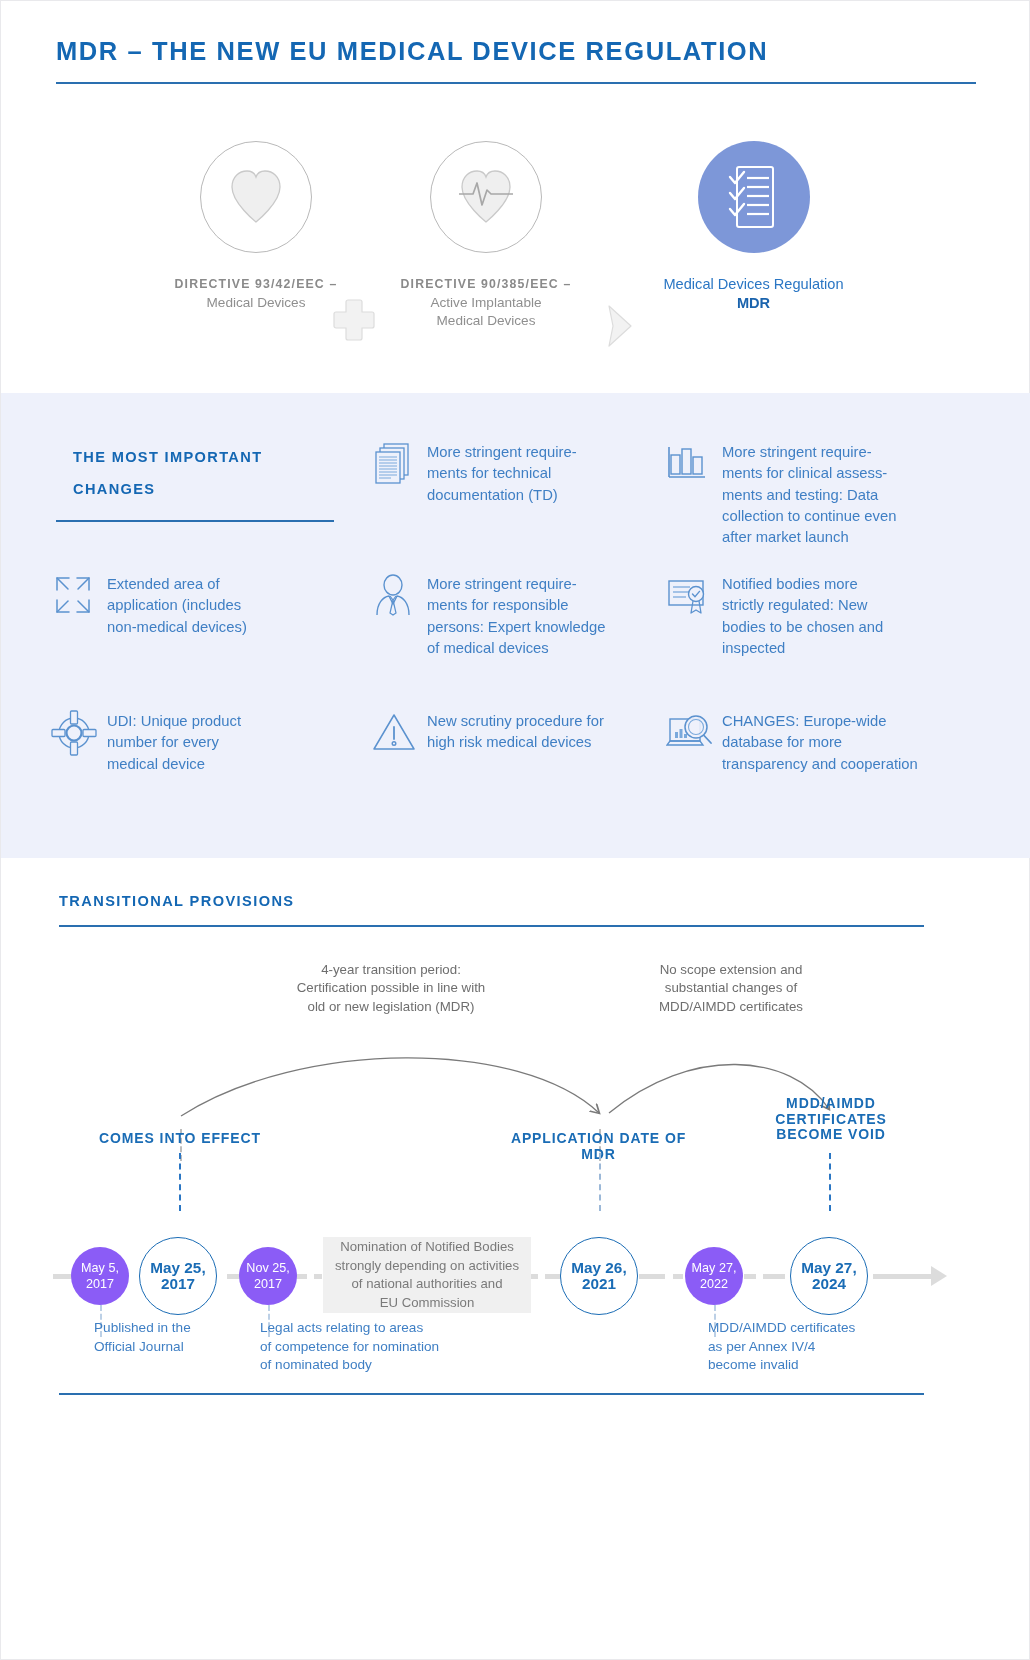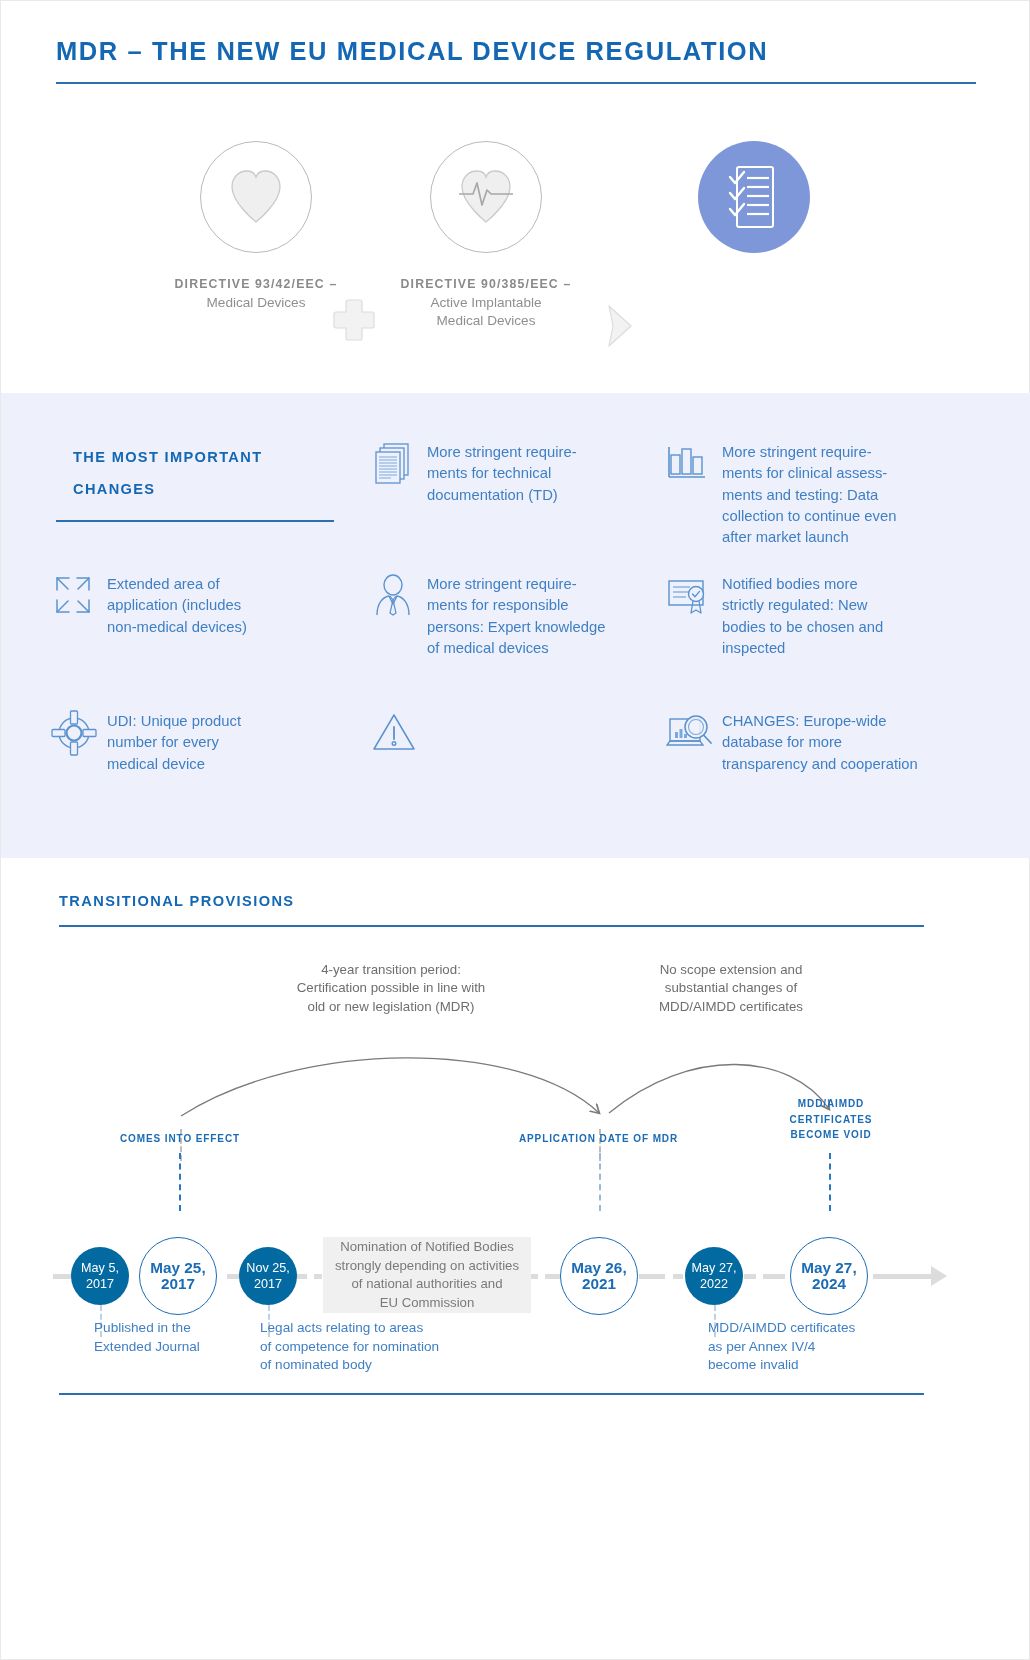--- a/index.html
+++ b/index.html
@@ -65,33 +65,33 @@
   
   .tp{position:absolute;left:0;top:880px;width:1030px;height:600px;}
   .tp-title{
     position:absolute;left:58px;top:12px;font-size:14.6px;font-weight:bold;
     letter-spacing:1.4px;color:#1467b3;
   }
   .tp-rule{position:absolute;left:58px;top:44px;width:865px;height:2px;background:#2a6fb0;}
 
   .note{position:absolute;text-align:center;font-size:13.3px;line-height:18.3px;color:#6e6e6e;}
 
-  .kickr{position:absolute;font-size:10px;font-weight:bold;letter-spacing:0.9px;
+  .kickr{position:absolute;font-size:14px;font-weight:bold;letter-spacing:0.9px;
          color:#1a6cb5;text-align:center;line-height:15.5px;}
 
   .tl{position:absolute;left:0;top:345px;width:1030px;height:100px;}
   .tl-line{position:absolute;top:48px;height:5px;background:#dcdcdc;}
   .tl-arrow{
     position:absolute;top:40px;left:930px;width:0;height:0;
     border-top:10px solid transparent;border-bottom:10px solid transparent;
     border-left:16px solid #dcdcdc;
   }
   .node{position:absolute;border-radius:50%;display:flex;align-items:center;
         justify-content:center;text-align:center;line-height:16.5px;box-sizing:border-box;}
-  .node.solid{background:#0369a1;color:#ffffff;font-size:12.6px;}
+  .node.solid{background:#8b5cf6;color:#ffffff;font-size:12.6px;}
   .node.ring{background:#ffffff;border:1.6px solid #1a6cb5;color:#1a6cb5;
              font-size:15.3px;font-weight:bold;}
 
   .boxnote{
     position:absolute;background:#f0f0f0;color:#7a7a7a;font-size:13.2px;
     line-height:18.5px;text-align:center;display:flex;align-items:center;
     justify-content:center;padding:10px 12px;box-sizing:border-box;
   }
   .below{position:absolute;font-size:13.6px;line-height:18.6px;color:#3f7fc4;}
 
@@ -167,20 +167,24 @@
           <rect x="12" y="3" width="36" height="60" rx="2" fill="none" stroke="#ffffff" stroke-width="2"></rect>
           <path d="M5 13 l5 6 l9 -11" fill="none" stroke="#ffffff" stroke-width="2.4" stroke-linecap="round" stroke-linejoin="round"></path>
           <path d="M5 29 l5 6 l9 -11" fill="none" stroke="#ffffff" stroke-width="2.4" stroke-linecap="round" stroke-linejoin="round"></path>
           <path d="M5 45 l5 6 l9 -11" fill="none" stroke="#ffffff" stroke-width="2.4" stroke-linecap="round" stroke-linejoin="round"></path>
           <line x1="22" y1="14" x2="44" y2="14" stroke="#ffffff" stroke-width="2.2"></line>
           <line x1="22" y1="23" x2="44" y2="23" stroke="#ffffff" stroke-width="2.2"></line>
           <line x1="22" y1="32" x2="44" y2="32" stroke="#ffffff" stroke-width="2.2"></line>
           <line x1="22" y1="41" x2="44" y2="41" stroke="#ffffff" stroke-width="2.2"></line>
           <line x1="22" y1="50" x2="44" y2="50" stroke="#ffffff" stroke-width="2.2"></line>
         </svg>
+      </div>
+      <div class="cap cap-blue">
+        <div class="l1">Medical Devices Regulation</div>
+        <div class="l2">MDR</div>
       </div>
     </div>
   </div>
 
   <div class="panel">
 
     <div class="ch-head">
       <div class="t">THE MOST IMPORTANT</div>
       <div class="t">CHANGES</div>
       <div class="rule"></div>
@@ -300,20 +304,22 @@
     </div>
 
     <div class="item" style="left:370px;top:317px;width:280px;">
       <span class="ico">
         <svg width="46" height="44" viewBox="0 0 46 44">
           <path d="M23 5 L43 39 L3 39 Z" fill="none" stroke="#5b92cf" stroke-width="1.5" stroke-linejoin="round"></path>
           <line x1="23" y1="17" x2="23" y2="29" stroke="#5b92cf" stroke-width="1.8" stroke-linecap="round"></line>
           <circle cx="23" cy="33.5" r="1.8" fill="none" stroke="#5b92cf" stroke-width="1.4"></circle>
         </svg>
       </span>
+      <span class="txt" style="white-space:pre-line">New scrutiny procedure for
+high risk medical devices</span>
     </div>
 
     <div class="item" style="left:665px;top:317px;width:300px;">
       <span class="ico">
         <svg width="48" height="44" viewBox="0 0 48 44">
           <rect x="4" y="9" width="30" height="22" fill="none" stroke="#5b92cf" stroke-width="1.4"></rect>
           <path d="M1 35 L37 35 L34 31 L4 31 Z" fill="none" stroke="#5b92cf" stroke-width="1.3"></path>
           <g fill="#7aa9dc">
             <rect x="9" y="22" width="3" height="6"></rect>
               <rect x="13.5" y="19" width="3" height="9"></rect>
@@ -397,21 +403,21 @@
 2022</div>
       <div class="node ring" style="left:789px;top:11px;width:78px;height:78px;white-space:pre-line;">May 27,
 2024</div>
     </div>
 
     <div class="vdash" style="left:99px;top:424px;height:32px;border-color:#bcd0e6;"></div>
     <div class="vdash" style="left:267px;top:424px;height:32px;border-color:#bcd0e6;"></div>
     <div class="vdash" style="left:713px;top:424px;height:32px;border-color:#bcd0e6;"></div>
 
     <div class="below" style="left:93px;top:438px;width:180px;white-space:pre-line;">Published in the
-Extended Journal</div>
+Official Journal</div>
     <div class="below" style="left:259px;top:438px;width:290px;white-space:pre-line;">Legal acts relating to areas
 of competence for nomination
 of nominated body</div>
     <div class="below" style="left:707px;top:438px;width:250px;white-space:pre-line;">MDD/AIMDD certificates
 as per Annex IV/4
 become invalid</div>
 
     <div class="botrule"></div>
   </div>
 

